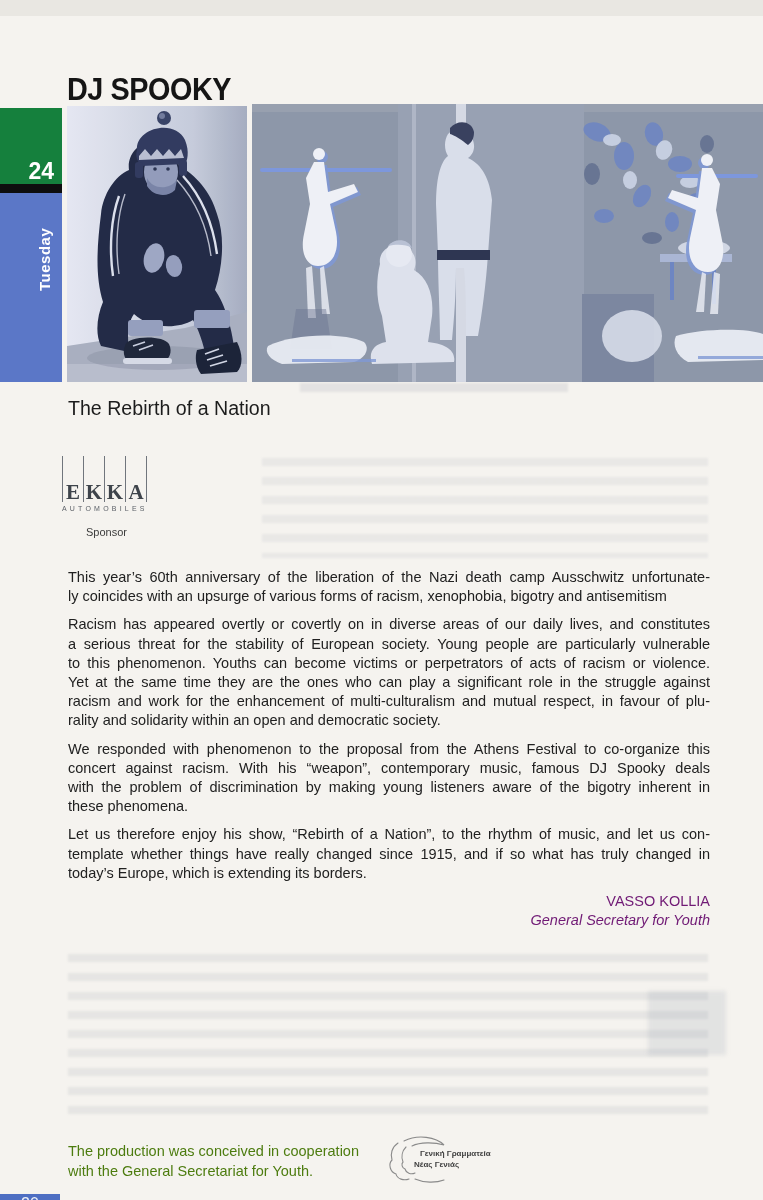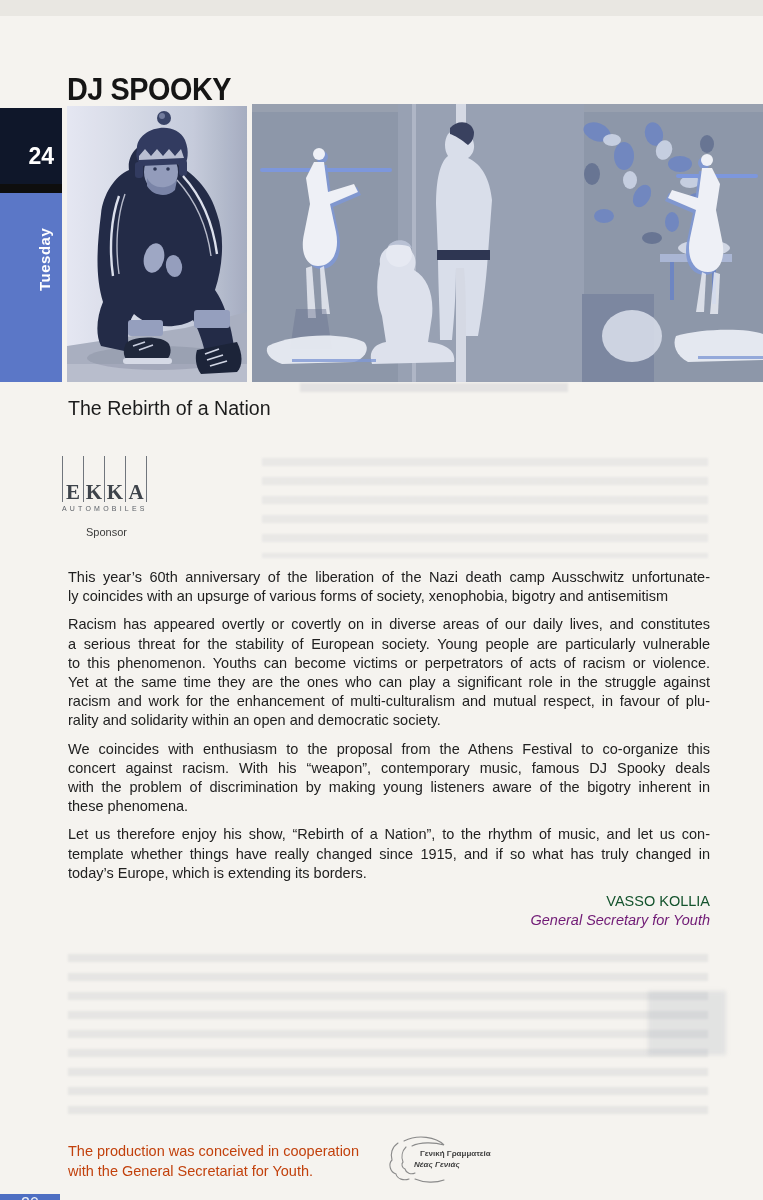--- a/index.html
+++ b/index.html
@@ -8,22 +8,22 @@
     background:#f5f3ef;overflow:hidden;
     font-family:"Liberation Sans","DejaVu Sans",sans-serif;color:#222;
   }
   
   .title{
     position:absolute;left:67px;top:56px;font-size:31px;font-weight:700;
     color:#151515;letter-spacing:-.5px;transform:scaleX(.93);transform-origin:left;
     white-space:nowrap;
   }
   
-  .side-top{position:absolute;left:0;top:92px;width:62px;height:76px;background:#0f172a;
-    display:flex;align-items:flex-end;justify-content:flex-end;padding:0 8px 16px 0;box-sizing:border-box;}
+  .side-top{position:absolute;left:0;top:92px;width:62px;height:76px;background:#15803d;
+    display:flex;align-items:flex-end;justify-content:flex-end;padding:0 8px 1px 0;box-sizing:border-box;}
   .day-num{font-size:23px;font-weight:700;color:#fff;line-height:1;}
   .side-bar-black{position:absolute;left:0;top:168px;width:62px;height:9px;background:#0e0e0e;}
   .side-bottom{position:absolute;left:0;top:177px;width:62px;height:189px;background:#5b77c7;}
   .day-name{
     position:absolute;left:36px;top:183px;height:92px;
     writing-mode:vertical-rl;transform:rotate(180deg);
     font-size:15px;font-weight:700;color:#fff;letter-spacing:.5px;white-space:nowrap;
   }
   
   .portrait{position:absolute;left:67px;top:90px;width:180px;height:276px;}
@@ -42,28 +42,28 @@
   }
   .ekka-cell:last-child{border-right:1px solid #70757c;}
   .ekka-sub{margin-top:3px;font-size:7px;letter-spacing:3.2px;color:#5a5f66;white-space:nowrap;}
   .ekka-sponsor{margin:14px 0 0 24px;font-size:11px;color:#3c3c3c;}
   
   .article{position:absolute;left:68px;top:552px;width:642px;font-size:14.5px;line-height:19.2px;color:#212121;}
   .para{margin:0 0 9px 0;}
   .jline{text-align:justify;text-align-last:justify;}
   .para .jline:last-child{text-align-last:left;}
   .signature{margin-top:7px;text-align:right;}
-  .sig-name{font-size:14.5px;color:#14532d;}
+  .sig-name{font-size:14.5px;color:#701a75;}
   .sig-role{font-size:14.5px;font-style:italic;color:#701a75;}
   
-  .footer-note{position:absolute;left:68px;top:1126px;width:330px;font-size:14.5px;line-height:19.5px;color:#c2410c;}
+  .footer-note{position:absolute;left:68px;top:1126px;width:330px;font-size:14.5px;line-height:19.5px;color:#4d7c0f;}
   .gsy{position:absolute;left:384px;top:1118px;width:130px;height:56px;}
   .gsy svg{position:absolute;left:0;top:0;}
   .gsy-t1{position:absolute;left:36px;top:15px;font-size:8px;font-weight:700;color:#3f3f3f;white-space:nowrap;}
-  .gsy-t2{position:absolute;left:30px;top:26px;font-size:8px;font-weight:700;color:#3f3f3f;white-space:nowrap;font-style:italic;}
+  .gsy-t2{position:absolute;left:30px;top:26px;font-size:8px;font-weight:700;color:#3f3f3f;white-space:nowrap;}
   
   .pagenum-box{position:absolute;left:0;top:1178px;width:60px;height:22px;background:#4e6ec2;
     display:flex;align-items:flex-start;justify-content:center;}
   .pagenum{font-size:16px;color:#eef1f8;line-height:20px;}
   
   .ghost{position:absolute;pointer-events:none;}
   .ghost-a{left:262px;top:442px;width:446px;height:100px;
     background:repeating-linear-gradient(180deg,rgba(130,138,155,.10) 0 8px,transparent 8px 19px);filter:blur(1px);}
   .ghost-b{left:68px;top:938px;width:640px;height:168px;
     background:repeating-linear-gradient(180deg,rgba(125,132,150,.12) 0 8px,transparent 8px 19px);filter:blur(1px);}
@@ -219,32 +219,32 @@
       <span class="ekka-cell">K</span>
       <span class="ekka-cell">A</span>
     </div>
     <div class="ekka-sub">AUTOMOBILES</div>
     <div class="ekka-sponsor">Sponsor</div>
   </div>
 
   <div class="article">
     <div class="para">
         <div class="jline">This year’s 60th anniversary of the liberation of the Nazi death camp Ausschwitz unfortunate-</div>
-        <div class="jline">ly coincides with an upsurge of various forms of society, xenophobia, bigotry and antisemitism</div>
+        <div class="jline">ly coincides with an upsurge of various forms of racism, xenophobia, bigotry and antisemitism</div>
       </div>
     <div class="para">
         <div class="jline">Racism has appeared overtly or covertly on in diverse areas of our daily lives, and constitutes</div>
         <div class="jline">a serious threat for the stability of European society. Young people are particularly vulnerable</div>
         <div class="jline">to this phenomenon. Youths can become victims or perpetrators of acts of racism or violence.</div>
         <div class="jline">Yet at the same time they are the ones who can play a significant role in the struggle against</div>
         <div class="jline">racism and work for the enhancement of multi-culturalism and mutual respect, in favour of plu-</div>
         <div class="jline">rality and solidarity within an open and democratic society.</div>
       </div>
     <div class="para">
-        <div class="jline">We coincides with enthusiasm to the proposal from the Athens Festival to co-organize this</div>
+        <div class="jline">We responded with phenomenon to the proposal from the Athens Festival to co-organize this</div>
         <div class="jline">concert against racism. With his “weapon”, contemporary music, famous DJ Spooky deals</div>
         <div class="jline">with the problem of discrimination by making young listeners aware of the bigotry inherent in</div>
         <div class="jline">these phenomena.</div>
       </div>
     <div class="para">
         <div class="jline">Let us therefore enjoy his show, “Rebirth of a Nation”, to the rhythm of music, and let us con-</div>
         <div class="jline">template whether things have really changed since 1915, and if so what has truly changed in</div>
         <div class="jline">today’s Europe, which is extending its borders.</div>
       </div>
     <div class="signature">

